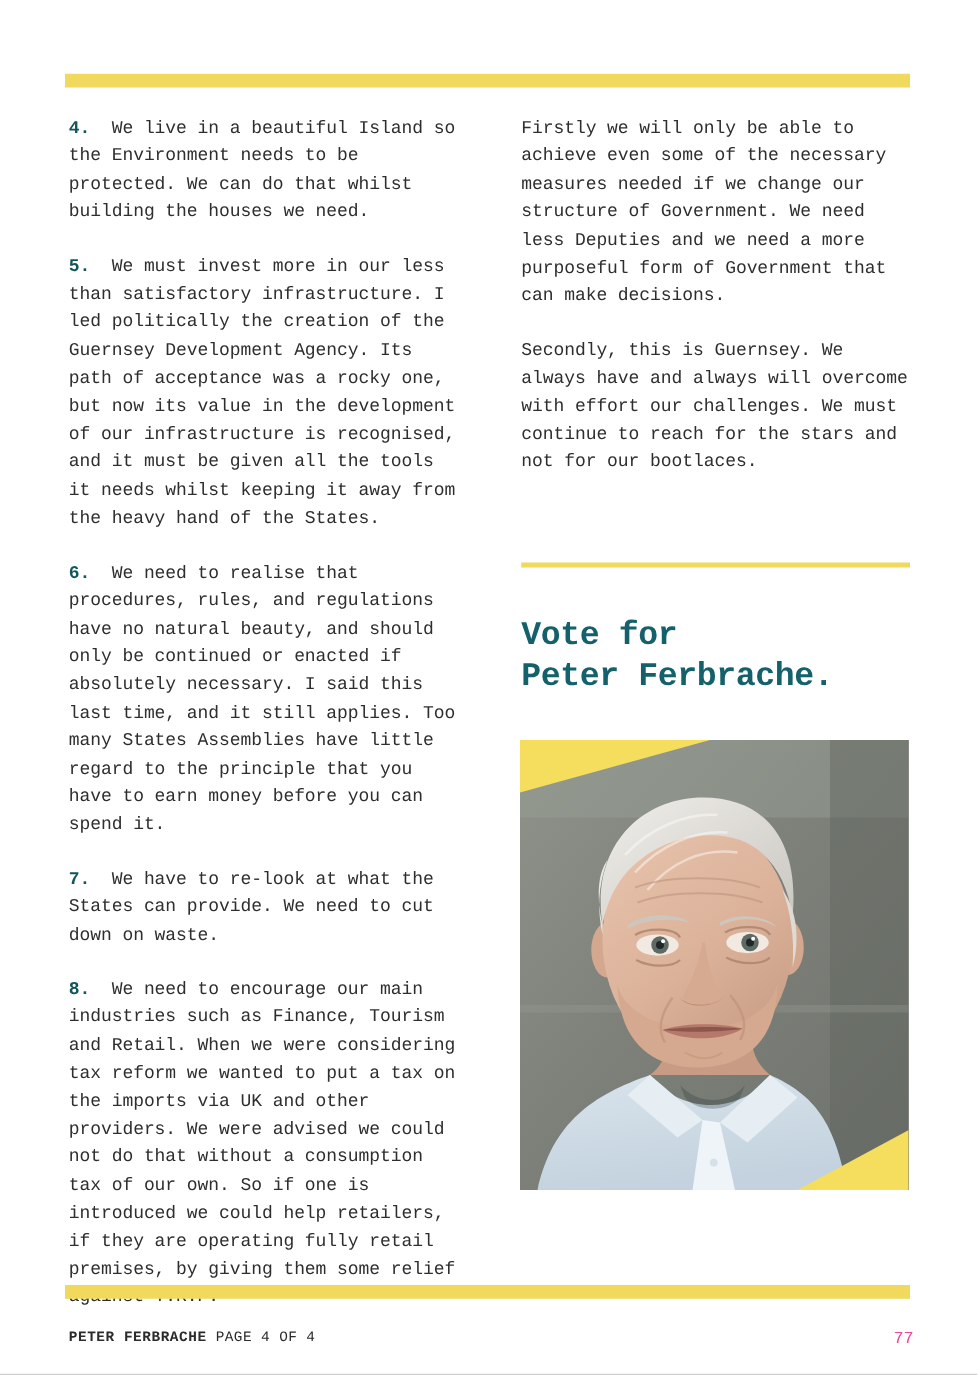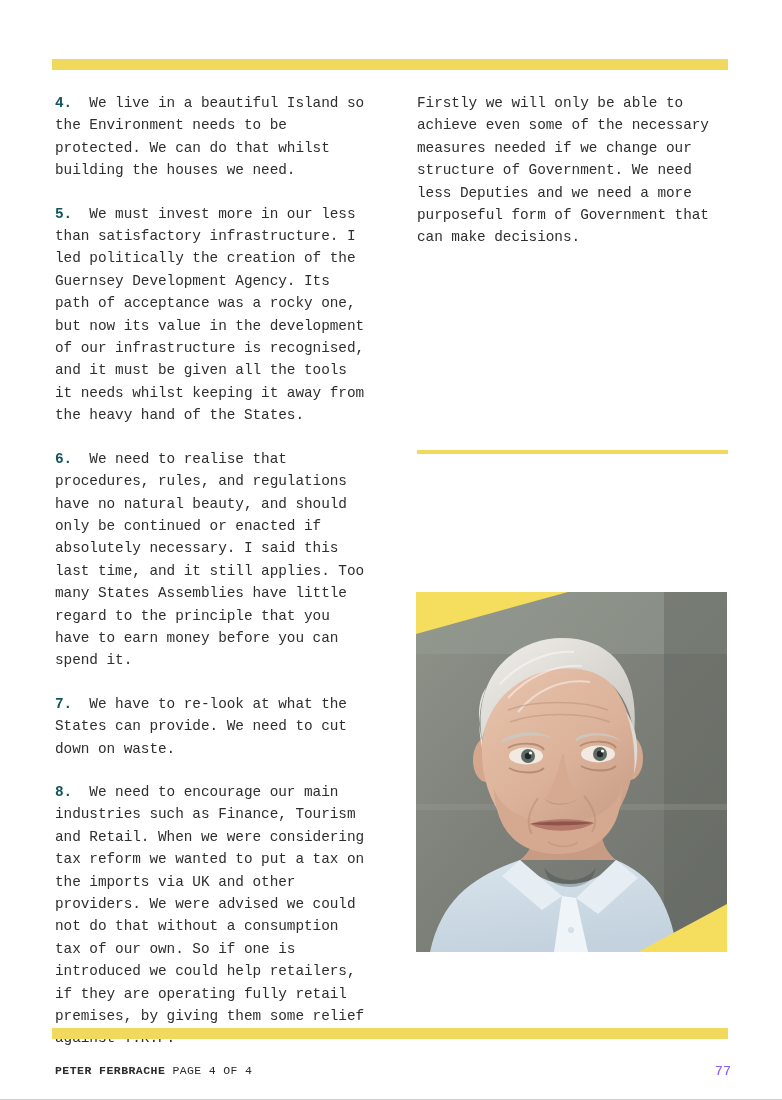--- a/index.html
+++ b/index.html
@@ -115,44 +115,49 @@
     letter-spacing: 0.35px;
     color: #2b2b2b;
   }
   .footer-brand {
     font-weight: bold;
     letter-spacing: 0.45px;
   }
   .footer-pageinfo { font-weight: normal; }
   .footer-right {
     font-size: 13.5px;
-    color: #8b5cf6;
+    color: #ec4899;
   }
 </style>
 </head>
 <body>
 
 <div class="page">
 
   <div class="rule-top"></div>
 
   <div class="col col-left">
     <p class="para"><span class="num">4.</span>&nbsp;&nbsp;<span>We live in a beautiful Island so the Environment needs to be protected.  We can do that whilst building the houses we need.</span></p>
     <p class="para"><span class="num">5.</span>&nbsp;&nbsp;<span>We must invest more in our less than satisfactory infrastructure.  I led politically the creation of the Guernsey Development Agency.  Its path of acceptance was a rocky one, but now its value in the development of our infrastructure is recognised, and it must be given all the tools it needs whilst keeping it away from the heavy hand of the States.</span></p>
     <p class="para"><span class="num">6.</span>&nbsp;&nbsp;<span>We need to realise that procedures, rules, and regulations have no natural beauty, and should only be continued or enacted if absolutely necessary.  I said this last time, and it still applies.  Too many States Assemblies have little regard to the principle that you have to earn money before you can spend it.</span></p>
     <p class="para"><span class="num">7.</span>&nbsp;&nbsp;<span>We have to re-look at what the States can provide.  We need to cut down on waste.</span></p>
     <p class="para"><span class="num">8.</span>&nbsp;&nbsp;<span>We need to encourage our main industries such as Finance, Tourism and Retail.  When we were considering tax reform we wanted to put a tax on the imports via UK and other providers.  We were advised we could not do that without a consumption tax of our own.  So if one is introduced we could help retailers, if they are operating fully retail premises, by giving them some relief against T.R.P.</span></p>
   </div>
 
   <div class="col col-right">
     <p class="para">Firstly we will only be able to achieve even some of the necessary measures needed if we change our structure of Government.  We need less Deputies and we need a more purposeful form of Government that can make decisions.</p>
+    <p class="para">Secondly, this is Guernsey.  We always have and always will overcome with effort our challenges.  We must continue to reach for the stars and not for our bootlaces.</p>
   </div>
 
   <div class="rule-mid"></div>
 
+  <div class="vote-heading">
+    <div>Vote for</div>
+    <div>Peter Ferbrache.</div>
+  </div>
 
   <div class="photo">
     <svg width="311" height="360" viewBox="0 0 311 360">
       <defs>
         <linearGradient id="bgGrad" x1="0" y1="0" x2="1" y2="1">
           <stop offset="0%" stop-color="#8f938a"></stop>
           <stop offset="45%" stop-color="#7d817a"></stop>
           <stop offset="100%" stop-color="#6e726c"></stop>
         </linearGradient>
         <linearGradient id="shirtGrad" x1="0" y1="0" x2="0.3" y2="1">

